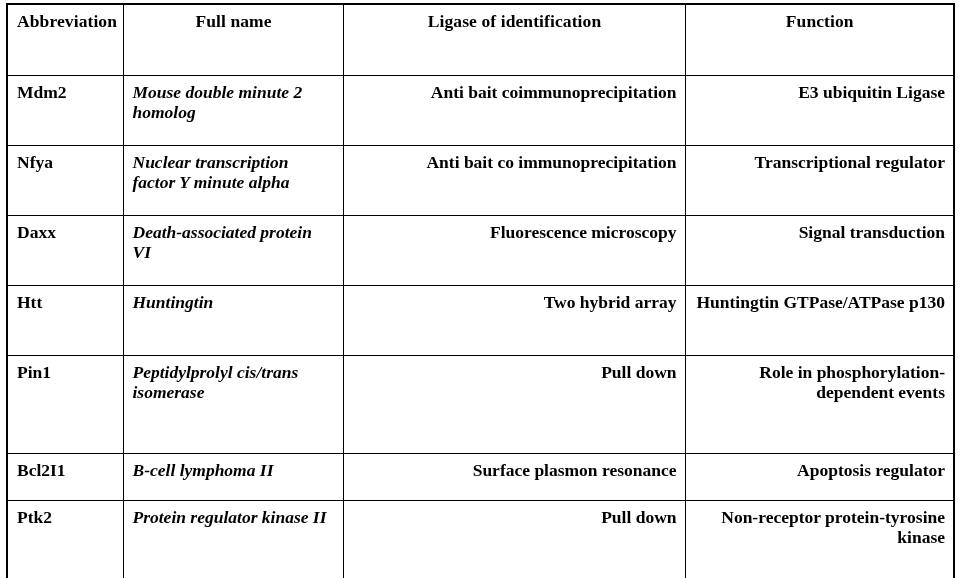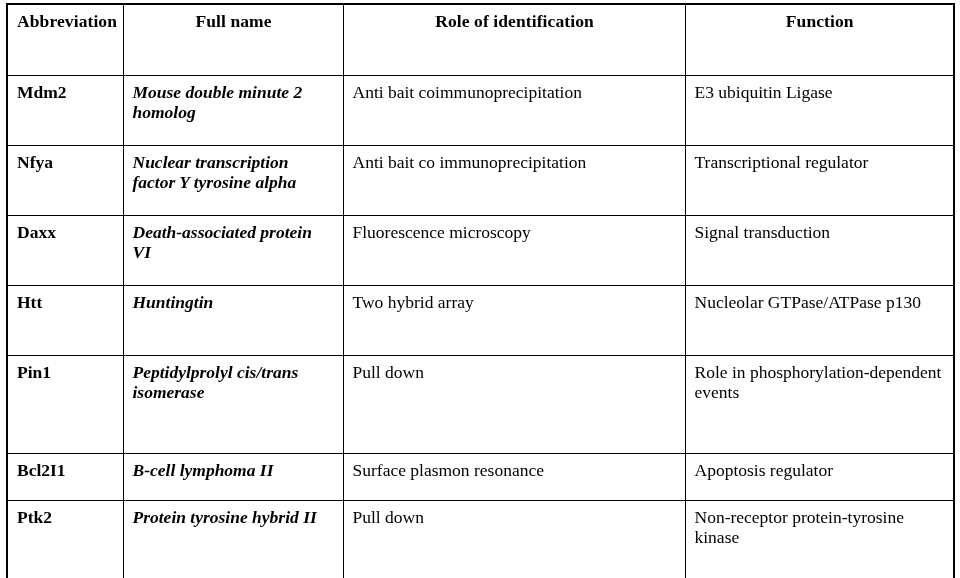--- a/index.html
+++ b/index.html
@@ -60,22 +60,23 @@
   .col-abbr {
     font-weight: bold;
     font-style: normal;
   }
   .col-full {
     font-weight: bold;
     font-style: italic;
   }
   .col-basis,
   .col-func {
-    font-weight: normal;
+    font-weight: bold;
     font-style: normal;
+    text-align: right;
   }
 
   
   tbody tr.r0 { height: 70px; }
   tbody tr.r1 { height: 70px; }
   tbody tr.r2 { height: 70px; }
   tbody tr.r3 { height: 70px; margin-left: 28px; }
   tbody tr.r4 { height: 98px; }
   tbody tr.r5 { height: 47px; }
   tbody tr.r6 { height: 89px; }
@@ -98,21 +99,21 @@
     </colgroup>
     <thead>
       <tr>
         <th>
           <span class="cell-text">Abbreviation</span>
         </th>
         <th>
           <span class="cell-text">Full name</span>
         </th>
         <th>
-          <span class="cell-text">Role of identification</span>
+          <span class="cell-text">Ligase of identification</span>
         </th>
         <th>
           <span class="cell-text">Function</span>
         </th>
       </tr>
     </thead>
     <tbody>
       <tr class="r0">
         <td class="col-abbr">
             <span class="cell-text">Mdm2</span>
@@ -125,21 +126,21 @@
           </td>
         <td class="col-func">
             <span class="cell-text">E3 ubiquitin Ligase</span>
           </td>
       </tr>
       <tr class="r1">
         <td class="col-abbr">
             <span class="cell-text">Nfya</span>
           </td>
         <td class="col-full">
-            <span class="cell-text">Nuclear transcription factor Y tyrosine alpha</span>
+            <span class="cell-text">Nuclear transcription factor Y minute alpha</span>
           </td>
         <td class="col-basis">
             <span class="cell-text">Anti bait co immunoprecipitation</span>
           </td>
         <td class="col-func">
             <span class="cell-text">Transcriptional regulator</span>
           </td>
       </tr>
       <tr class="r2">
         <td class="col-abbr">
@@ -159,21 +160,21 @@
         <td class="col-abbr">
             <span class="cell-text">Htt</span>
           </td>
         <td class="col-full">
             <span class="cell-text">Huntingtin</span>
           </td>
         <td class="col-basis">
             <span class="cell-text">Two hybrid array</span>
           </td>
         <td class="col-func">
-            <span class="cell-text">Nucleolar GTPase/ATPase p130</span>
+            <span class="cell-text">Huntingtin GTPase/ATPase p130</span>
           </td>
       </tr>
       <tr class="r4">
         <td class="col-abbr">
             <span class="cell-text">Pin1</span>
           </td>
         <td class="col-full">
             <span class="cell-text">Peptidylprolyl cis/trans isomerase</span>
           </td>
         <td class="col-basis">
@@ -195,21 +196,21 @@
           </td>
         <td class="col-func">
             <span class="cell-text">Apoptosis regulator</span>
           </td>
       </tr>
       <tr class="r6">
         <td class="col-abbr">
             <span class="cell-text">Ptk2</span>
           </td>
         <td class="col-full">
-            <span class="cell-text">Protein tyrosine hybrid II</span>
+            <span class="cell-text">Protein regulator kinase II</span>
           </td>
         <td class="col-basis">
             <span class="cell-text">Pull down</span>
           </td>
         <td class="col-func">
             <span class="cell-text">Non-receptor protein-tyrosine kinase</span>
           </td>
       </tr>
     </tbody>
   </table>

